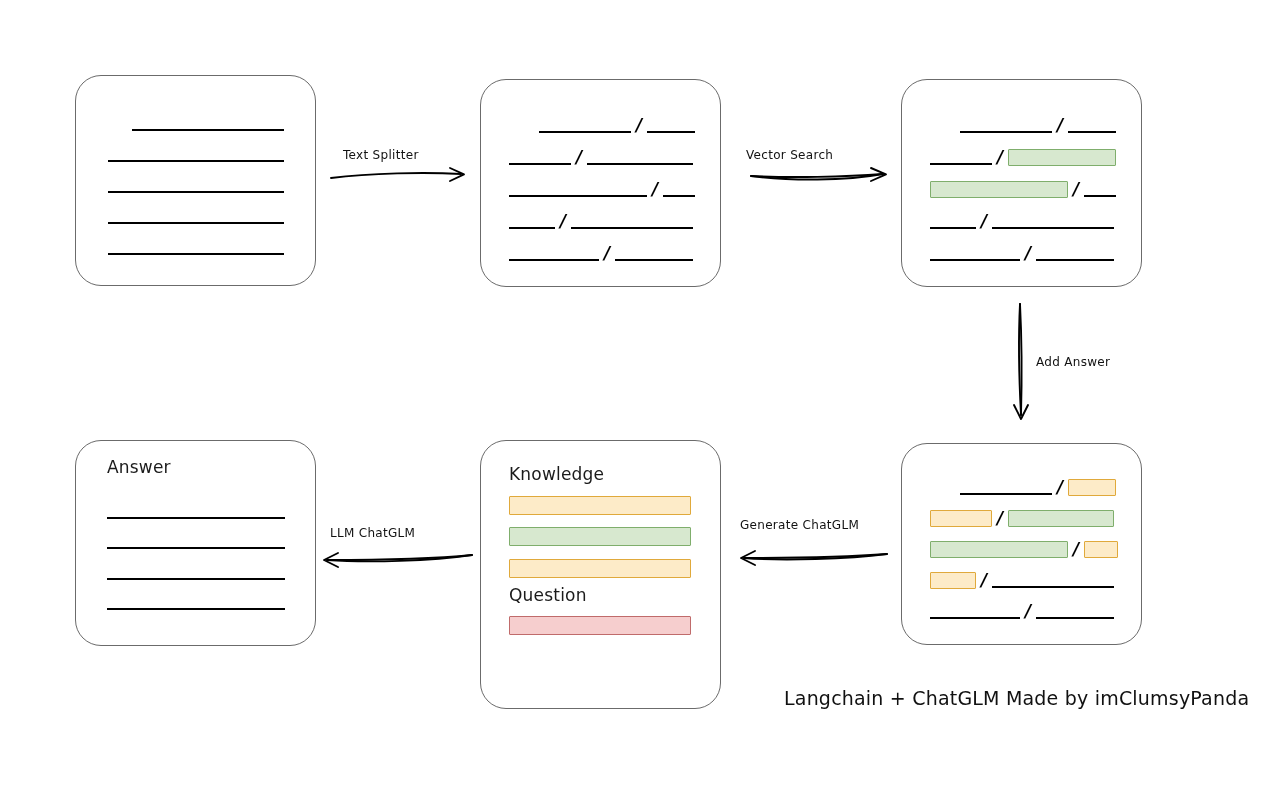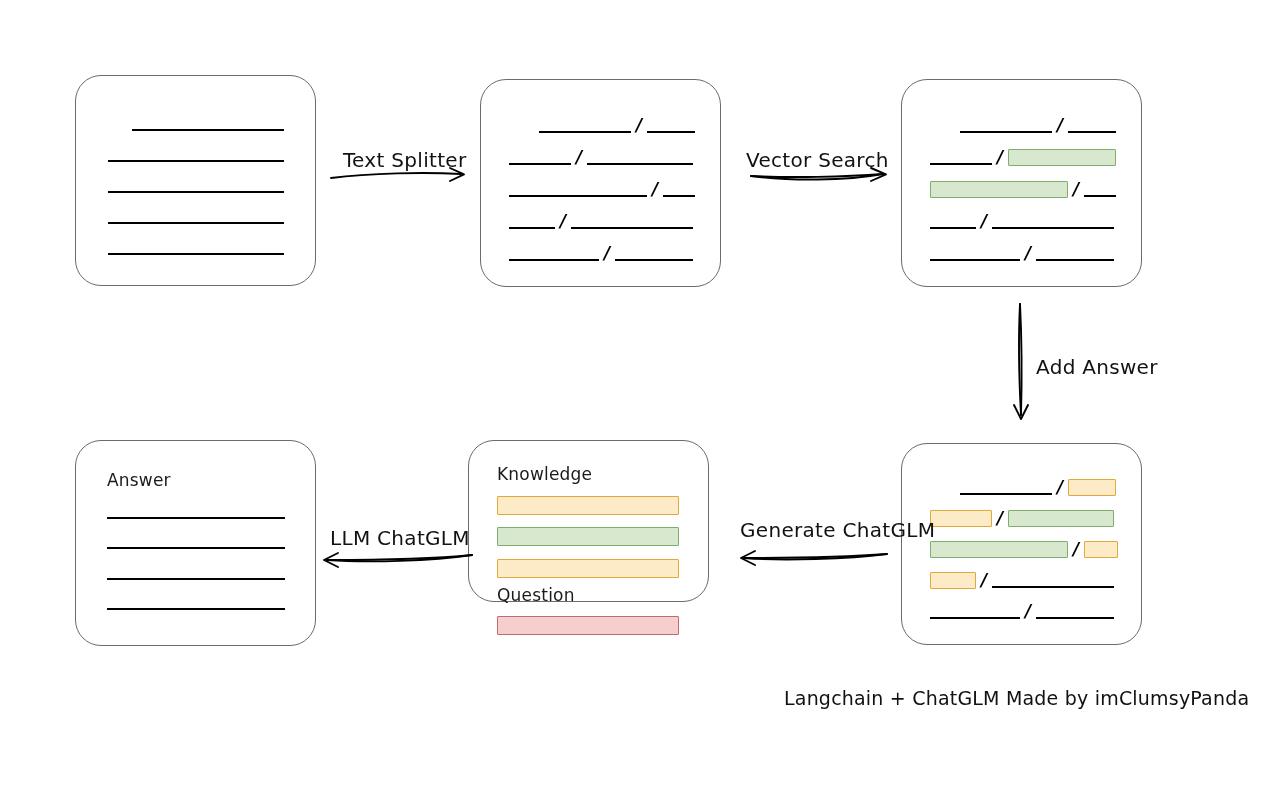--- a/index.html
+++ b/index.html
@@ -97,21 +97,21 @@
     border-radius: 1px;
   }
   .bar.green  { background: #d7e8cf; border: 1.4px solid #7fae6c; }
   .bar.yellow { background: #fdebc8; border: 1.4px solid #e0a93b; }
   .bar.red    { background: #f6cece; border: 1.4px solid #c06b6b; }
 
   
   .arrow-label {
     position: absolute;
     font-family: "DejaVu Sans", "Liberation Sans", sans-serif;
-    font-size: 20px;
+    font-size: 12px;
     color: #121212;
     white-space: nowrap;
     letter-spacing: .3px;
   }
 
   .arrow-svg { position: absolute; overflow: visible; }
 
   
   .footer-note {
     position: absolute;
@@ -230,34 +230,34 @@
           <div class="seg rule" style="width: 122px;"></div>
         </div>
         <div class="row" style="top: 156px; left: 28px; right: auto;">
           <div class="seg rule" style="width: 90px;"></div>
           <span class="slash">/</span>
           <div class="seg rule" style="width: 78px;"></div>
         </div>
       </div>
   </div>
 
-  <div class="doc-card" style="left:468px; top:440px; width:241px; height:162px;padding-left:29px;">
+  <div class="doc-card" style="left:480px; top:440px; width:241px; height:269px;padding-left:29px;">
     <div class="card-heading" style="left:28px; top:23px;">Knowledge</div>
 
     <div class="bar yellow" style="left:28px; top:55px; width:182px;"></div>
     <div class="bar green" style="left:28px; top:86px; width:182px;"></div>
     <div class="bar yellow" style="left:28px; top:118px; width:182px;"></div>
 
     <div class="card-heading" style="left:28px; top:144px;">Question</div>
 
     <div class="bar red" style="left:28px; top:175px; width:182px;"></div>
   </div>
 
   <div class="doc-card" style="left:75px; top:440px; width:241px; height:206px;">
-    <div class="card-heading" style="left:31px; top:29px;">Answer</div>
+    <div class="card-heading" style="left:31px; top:16px;">Answer</div>
     <div class="plain-rule" style="left:31px; top:76px; width:178px;"></div>
     <div class="plain-rule" style="left:31px; top:106px; width:178px;"></div>
     <div class="plain-rule" style="left:31px; top:137px; width:178px;"></div>
     <div class="plain-rule" style="left:31px; top:167px; width:178px;"></div>
   </div>
 
   <div class="arrow-label" style="left:343px; top:148px;">Text Splitter</div>
   <svg class="arrow-svg" style="left:330px; top:165px;" width="140" height="22" viewBox="0 0 140 22">
     <path d="M1,13 C40,8 95,7 131,9" fill="none" stroke="#000" stroke-width="1.9" stroke-linecap="round"></path>
     <path d="M120,3 L134,9.3 L120,16" fill="none" stroke="#000" stroke-width="1.9" stroke-linecap="round" stroke-linejoin="round"></path>

